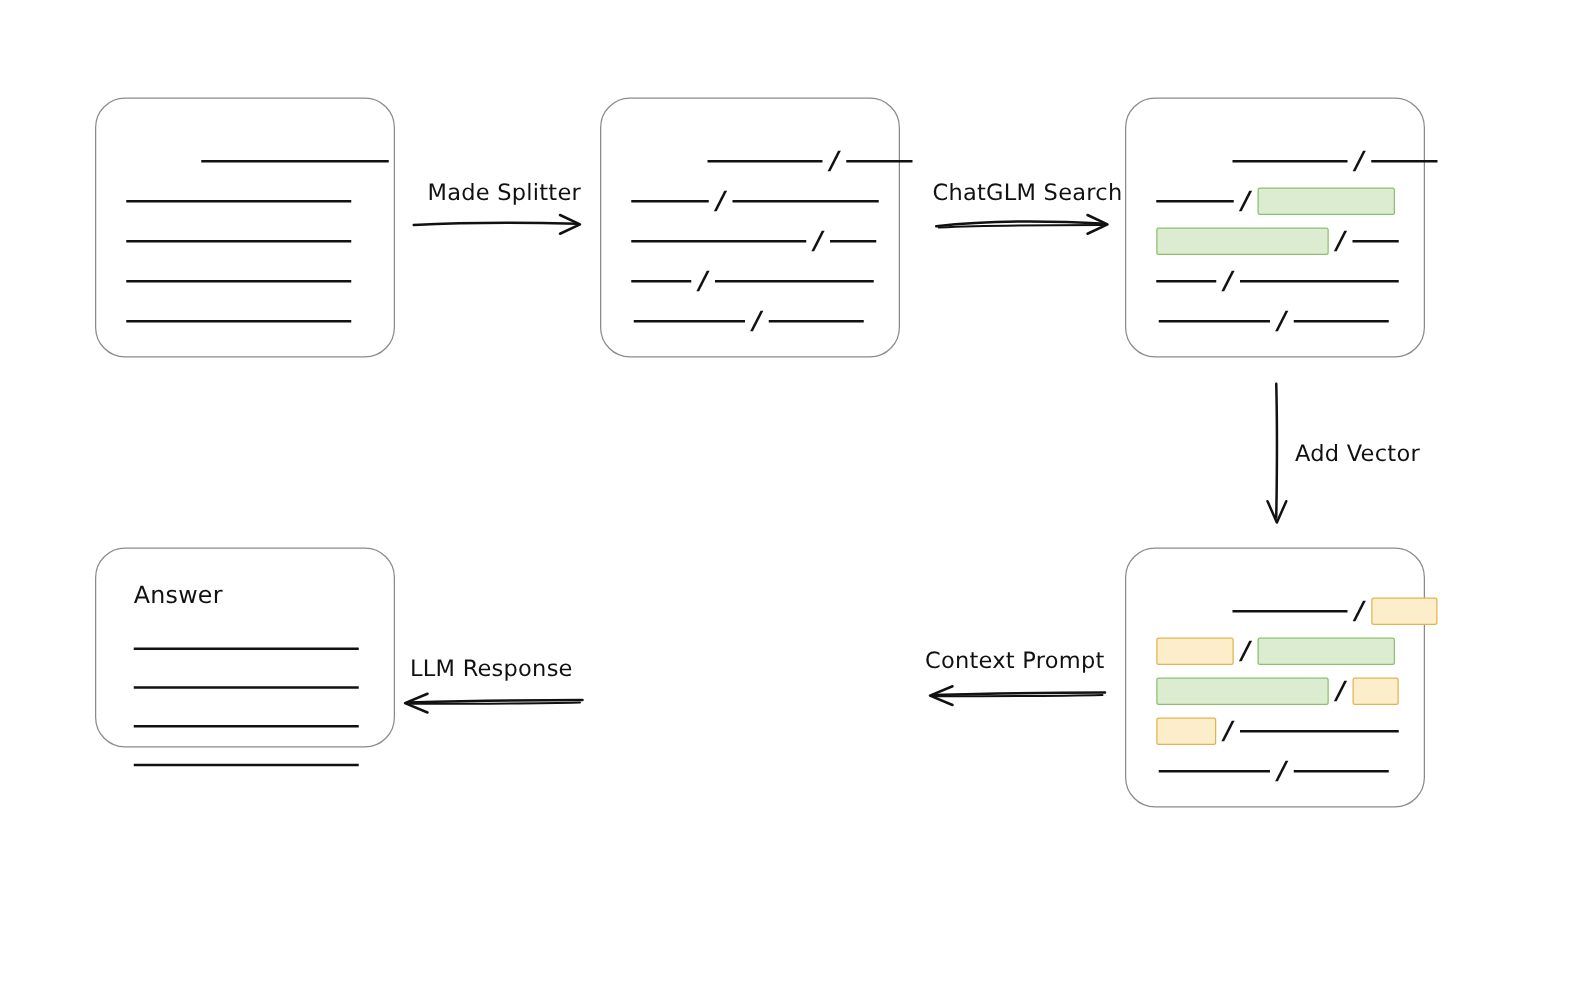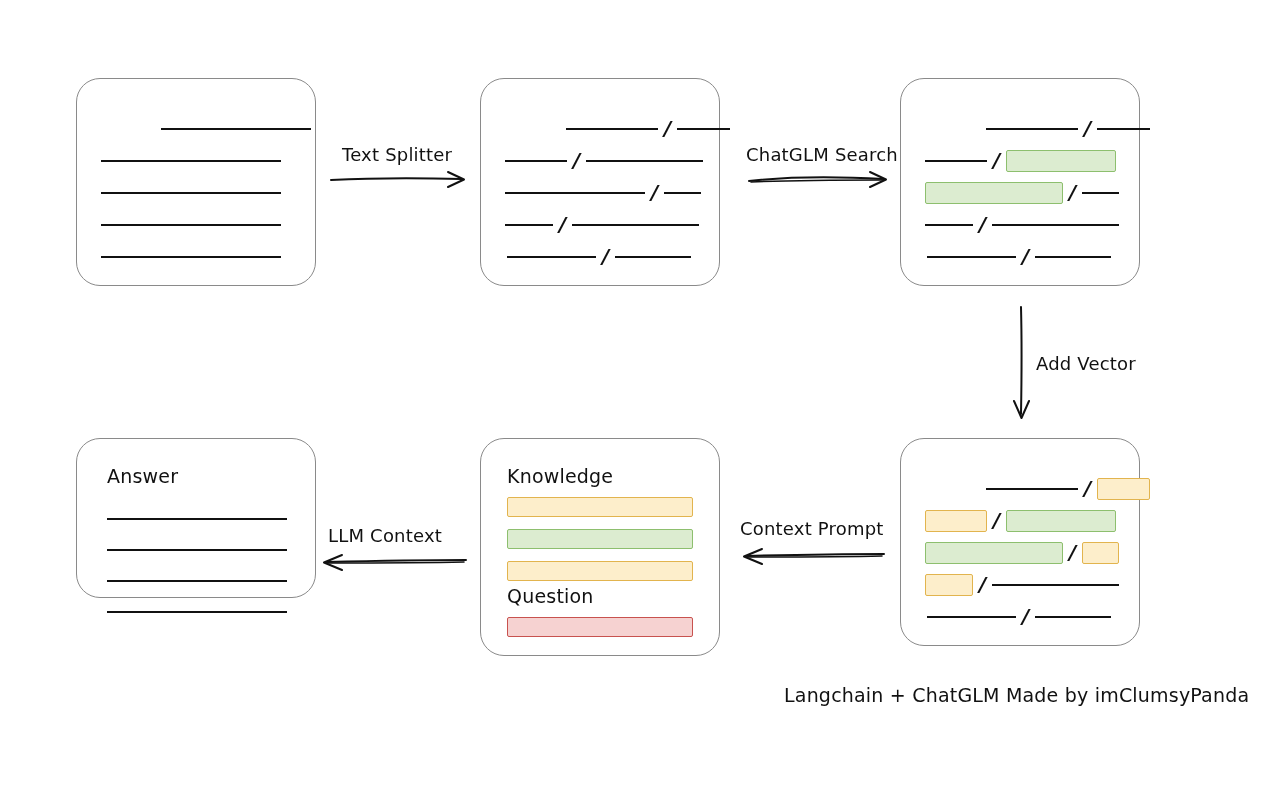--- a/index.html
+++ b/index.html
@@ -219,48 +219,40 @@
         <span class="seg" style="width: 127px;"></span>
       </div>
       <div class="row" style="left: 24px; top: 168px;">
         <span class="gap" style="width: 2px;"></span>
         <span class="seg" style="width: 89px;"></span>
         <span class="slash" style="margin: 0px 6px;">/</span>
         <span class="seg" style="width: 76px;"></span>
       </div>
     </div>
 
-  <div class="card" style="left:480px; top:438px; width:240px; height:218px;">
-    <div class="card-label" style="left:26px; top:26px;">Knowledge</div>
-    <div class="bar yellow" style="left:26px; top:58px; width:186px;"></div>
-    <div class="bar green" style="left:26px; top:90px; width:186px;"></div>
-    <div class="bar yellow" style="left:26px; top:122px; width:186px;"></div>
-    <div class="card-label" style="left:26px; top:146px;">Question</div>
-    <div class="bar red" style="left:26px; top:178px; width:186px;"></div>
-  </div>
 
   <div class="card" style="left:76px; top:438px; width:240px; height:160px;">
     <div class="card-label" style="left:30px; top:26px;">Answer</div>
     <div id="answer-rows">
         <div class="row" style="left: 30px; top: 70px;">
           <span class="seg" style="width: 180px;"></span>
         </div>
         <div class="row" style="left: 30px; top: 101px;">
           <span class="seg" style="width: 180px;"></span>
         </div>
         <div class="row" style="left: 30px; top: 132px;">
           <span class="seg" style="width: 180px;"></span>
         </div>
         <div class="row" style="left: 30px; top: 163px;">
           <span class="seg" style="width: 180px;"></span>
         </div>
       </div>
   </div>
 
-  <div class="arrow-label" style="left:342px; top:144px;">Text Splitter</div>
+  <div class="arrow-label" style="left:342px; top:144px;">Made Splitter</div>
   <svg class="arrow" style="left:330px; top:168px;" width="140" height="22" viewBox="0 0 140 22">
     <path d="M1,12 C40,10 95,10 132,11" fill="none" stroke="#111111" stroke-width="2" stroke-linecap="round"></path>
     <path d="M118,4 L134,11.5 L118,19" fill="none" stroke="#111111" stroke-width="2" stroke-linecap="round" stroke-linejoin="round"></path>
   </svg>
 
   <div class="arrow-label" style="left:746px; top:144px;">ChatGLM Search</div>
   <svg class="arrow" style="left:748px; top:168px;" width="144" height="22" viewBox="0 0 144 22">
     <path d="M1,13 C45,8 100,9 136,11" fill="none" stroke="#111111" stroke-width="2" stroke-linecap="round"></path>
     <path d="M3,14 C48,12 102,12 134,12" fill="none" stroke="#111111" stroke-width="1.6" stroke-linecap="round"></path>
     <path d="M122,4 L138,11.5 L122,19" fill="none" stroke="#111111" stroke-width="2" stroke-linecap="round" stroke-linejoin="round"></path>
@@ -272,22 +264,21 @@
     <path d="M4,95 L11.5,112 L19,95" fill="none" stroke="#111111" stroke-width="2" stroke-linecap="round" stroke-linejoin="round"></path>
   </svg>
 
   <div class="arrow-label" style="left:740px; top:518px;">Context Prompt</div>
   <svg class="arrow" style="left:738px; top:544px;" width="148" height="22" viewBox="0 0 148 22">
     <path d="M146,10 C105,10 48,11 8,12" fill="none" stroke="#111111" stroke-width="2" stroke-linecap="round"></path>
     <path d="M144,12 C102,13 46,13 10,13" fill="none" stroke="#111111" stroke-width="1.6" stroke-linecap="round"></path>
     <path d="M24,5 L6,12.5 L24,20" fill="none" stroke="#111111" stroke-width="2" stroke-linecap="round" stroke-linejoin="round"></path>
   </svg>
 
-  <div class="arrow-label" style="left:328px; top:525px;">LLM Context</div>
+  <div class="arrow-label" style="left:328px; top:525px;">LLM Response</div>
   <svg class="arrow" style="left:318px; top:550px;" width="150" height="22" viewBox="0 0 150 22">
     <path d="M148,10 C108,10 50,11 8,12" fill="none" stroke="#111111" stroke-width="2" stroke-linecap="round"></path>
     <path d="M146,12 C104,13 48,13 10,13" fill="none" stroke="#111111" stroke-width="1.6" stroke-linecap="round"></path>
     <path d="M24,5 L6,12.5 L24,20" fill="none" stroke="#111111" stroke-width="2" stroke-linecap="round" stroke-linejoin="round"></path>
   </svg>
 
-  <div class="credit" style="left:784px; top:684px;">Langchain + ChatGLM Made by imClumsyPanda</div>
 
 </div>
 
 </body></html>

